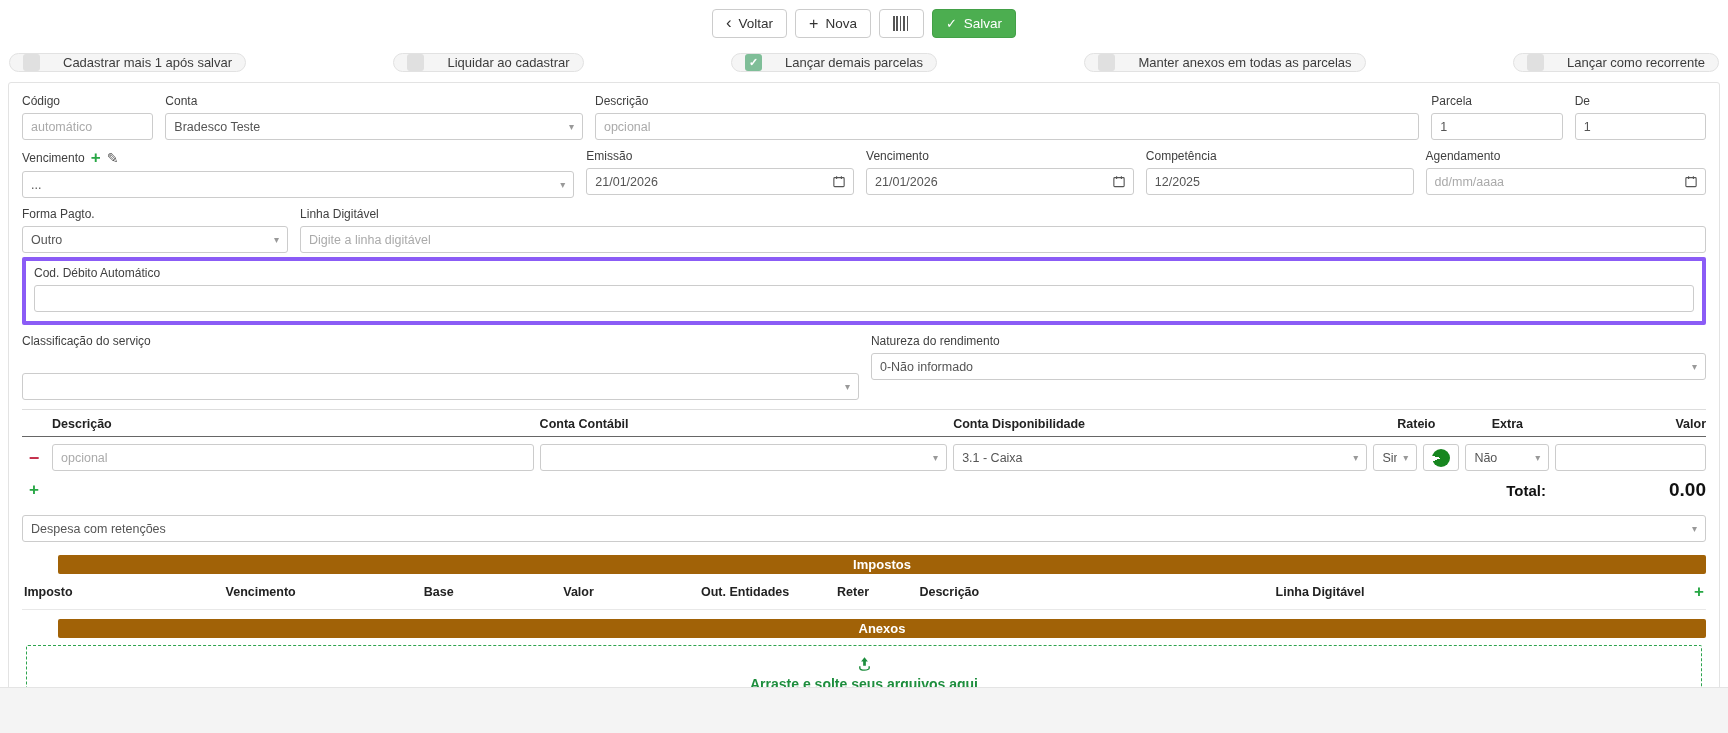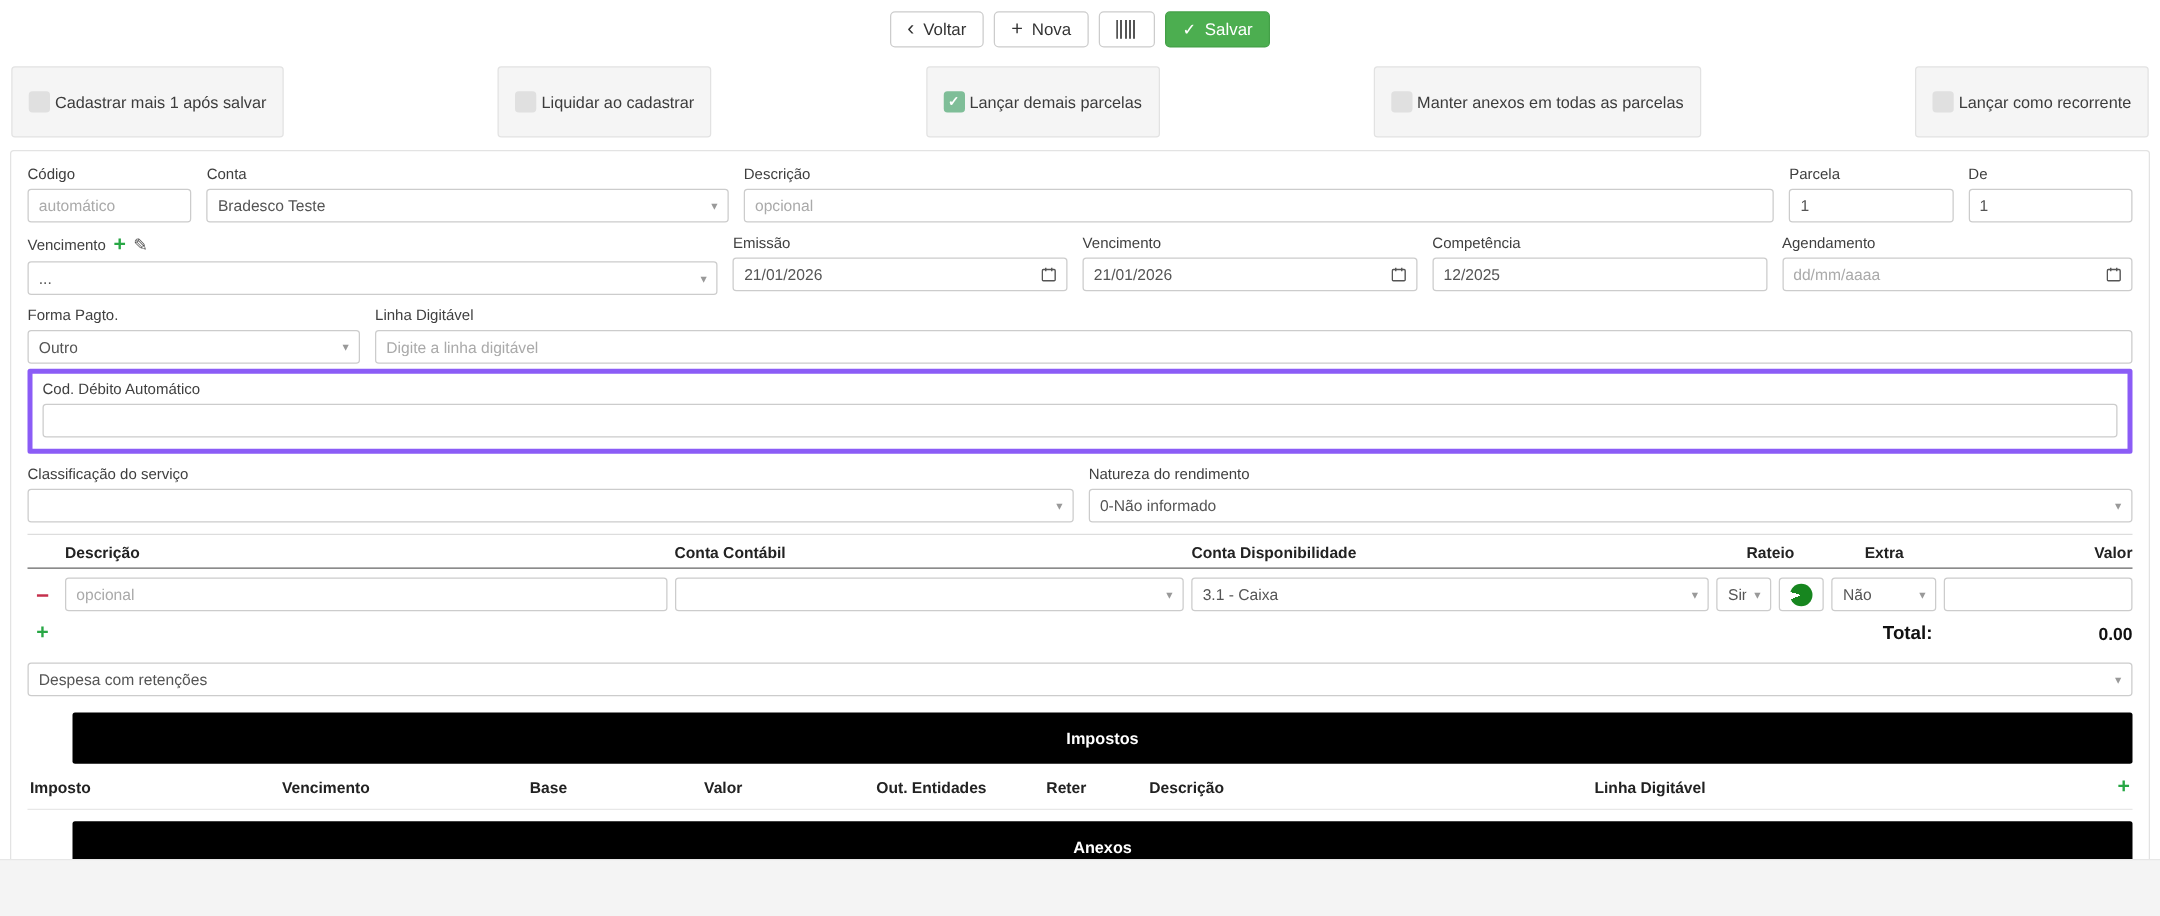--- a/index.html
+++ b/index.html
@@ -10,22 +10,22 @@
     background: #fff; border: 1px solid #ccc; border-radius: 4px; font-size: 13.5px; color: #333;
     font-family: inherit; cursor: pointer; }
   .btn .chev { font-size: 17px; line-height: 1; margin-top: -2px; color: #333; }
   .btn .plus-glyph { font-size: 16px; line-height: 1; color: #333; }
   .btn-save { background: #4cae50; border-color: #43a047; color: #fff; font-weight: 400; }
   .btn-save .check { font-size: 13px; color: #fff; }
   .barcode-glyph { width: 17px; height: 15px; display: inline-block;
     background: repeating-linear-gradient(90deg, #555 0 1.6px, transparent 1.6px 3.4px); }
   
   .opts { display: flex; justify-content: space-between; margin: 15px 9px 0 9px; }
-  .opt { display: inline-flex; align-items: center; gap: 4px; background: #f5f5f5;
-    border: 1px solid #e2e2e2; border-radius: 3px; padding: 19px 13px; font-size: 13px;
+  .opt { display: inline-flex; align-items: center; gap: 23px; background: #f5f5f5;
+    border: 1px solid #e2e2e2; border-radius: 14px; padding: 0 13px; font-size: 13px;
     color: #3c3c3c; cursor: pointer; }
   .cb { width: 17px; height: 17px; border-radius: 3px; background: #e0e0e0;
     display: inline-flex; align-items: center; justify-content: center; }
   .cb .tick { visibility: hidden; color: #fff; font-size: 11px; font-weight: bold; }
   .cb.checked { background: #7fbe98; }
   .cb.checked .tick { visibility: visible; }
   
   .panel { margin: 10px 8px 0 8px; background: #fff; border: 1px solid #e3e3e3;
     border-radius: 3px; padding: 11px 13px 9px 13px; }
   .frow { display: flex; gap: 12px; align-items: flex-start; margin-bottom: 9px; }
@@ -37,21 +37,21 @@
     font-family: inherit; }
   input.input::placeholder { color: #aaa; }
   .selectbox { display: flex; align-items: center; justify-content: space-between;
     gap: 6px; cursor: pointer; }
   .selectbox .val { white-space: nowrap; overflow: hidden; }
   .selectbox .val.ph, .datefield .val.ph { color: #aaa; }
   .caret { color: #999; font-size: 10px; flex: 0 0 auto; }
   .datefield { display: flex; align-items: center; justify-content: space-between; gap: 6px; cursor: pointer; }
   .w-cod { flex: 0 0 7.8%; } .w-conta { flex: 0 0 24.8%; } .w-grow { flex: 1 1 auto; }
   .w-sm { flex: 0 0 7.8%; } .w-third { flex: 0 0 32.8%; } .w-sixth { flex: 0 0 15.9%; }
-  .w-half { flex: 0 0 49.7%; }
+  .w-half { flex: 0 0 49.7%; gap: 20px; }
   .plus-ic { color: #28a745; font-weight: bold; font-size: 17px; line-height: 1; cursor: pointer; }
   .edit-ic { color: #555; font-size: 14px; line-height: 1; cursor: pointer; }
   .red-highlight { border: 4px solid #8b5cf6; border-radius: 2px; padding: 5px 8px 9px 8px;
     margin-top: -9px; flex: 1 1 auto; }
   
   .items { border-top: 1px solid #ddd; margin-top: 4px; padding-top: 7px; }
   .items-grid { display: grid; grid-template-columns: 24px 28.6% 24.2% 24.6% 44px 36px 84px 1fr;
     gap: 6px; align-items: center; }
   .items-head { font-size: 12.5px; font-weight: bold; color: #222; padding-bottom: 5px;
     border-bottom: 1px solid #666; margin-bottom: 7px; }
@@ -59,25 +59,25 @@
   .minus-ic { color: #c5304c; font-weight: bold; font-size: 18px; text-align: center;
     line-height: 1; cursor: pointer; }
   .icon-btn { height: 27px; border: 1px solid #ccc; border-radius: 3px; background: #fff;
     display: flex; align-items: center; justify-content: center; cursor: pointer; }
   .pie { width: 18px; height: 18px; border-radius: 50%;
     background: conic-gradient(from -15deg, #17861f 0 262deg, #ffffff 262deg 300deg, #17861f 300deg 360deg); }
   .total-row { display: flex; align-items: center; margin-top: 8px; }
   .total-row .plus-cell { width: 24px; text-align: center; }
   .total-row .spacer { flex: 1; }
   .total-label { font-size: 15px; font-weight: bold; color: #111; }
-  .total-value { width: 160px; text-align: right; font-size: 14px; font-weight: bold; color: #111; }
+  .total-value { width: 160px; text-align: right; font-size: 19px; font-weight: bold; color: #111; }
   .retencoes { margin-top: 14px; margin-bottom: 13px; }
   
-  .section-bar { background: #000000; color: #fff; font-weight: bold; font-size: 13px;
-    text-align: center; padding: 13px 0; border-radius: 2px; margin-left: 36px; }
+  .section-bar { background: #a16207; color: #fff; font-weight: bold; font-size: 13px;
+    text-align: center; padding: 2px 0; border-radius: 2px; margin-left: 36px; }
   .imp-grid { display: grid; grid-template-columns: 12% 11.8% 8.3% 8.2% 8.1% 4.9% 21.2% 1fr 26px;
     align-items: center; padding: 9px 2px 8px 2px; border-bottom: 1px solid #e8e8e8;
     margin-bottom: 9px; }
   .col-head { font-size: 12.5px; font-weight: bold; color: #222; }
   .grid-plus { text-align: right; }
   
   .dropzone { border: 1px dashed #2da44e; border-radius: 2px; margin: 7px 4px 4px 4px;
     padding: 10px 0 12px 0; display: flex; flex-direction: column; align-items: center;
     gap: 3px; cursor: pointer; }
   .dropzone .dz-text { color: #1e8e3e; font-weight: bold; font-size: 14px; }

